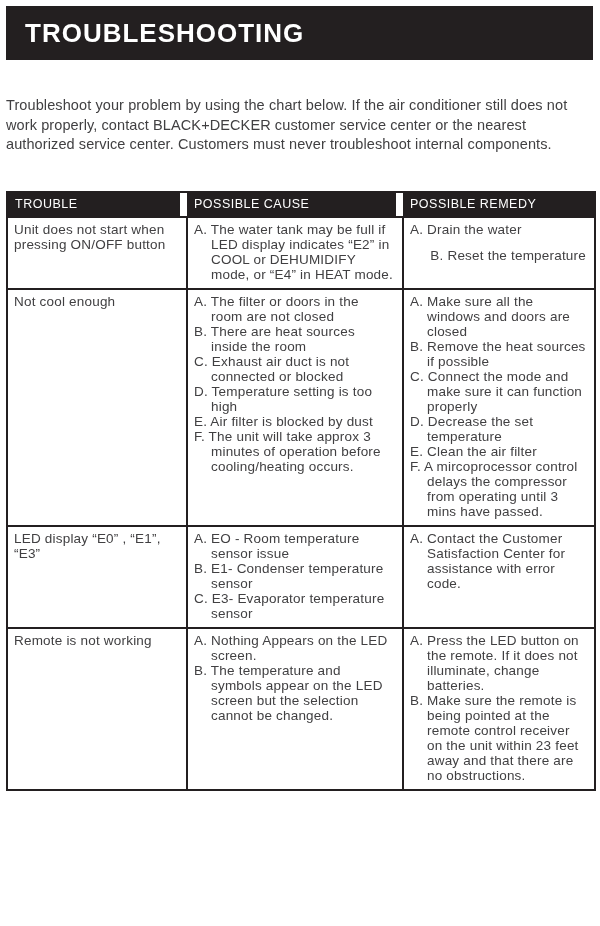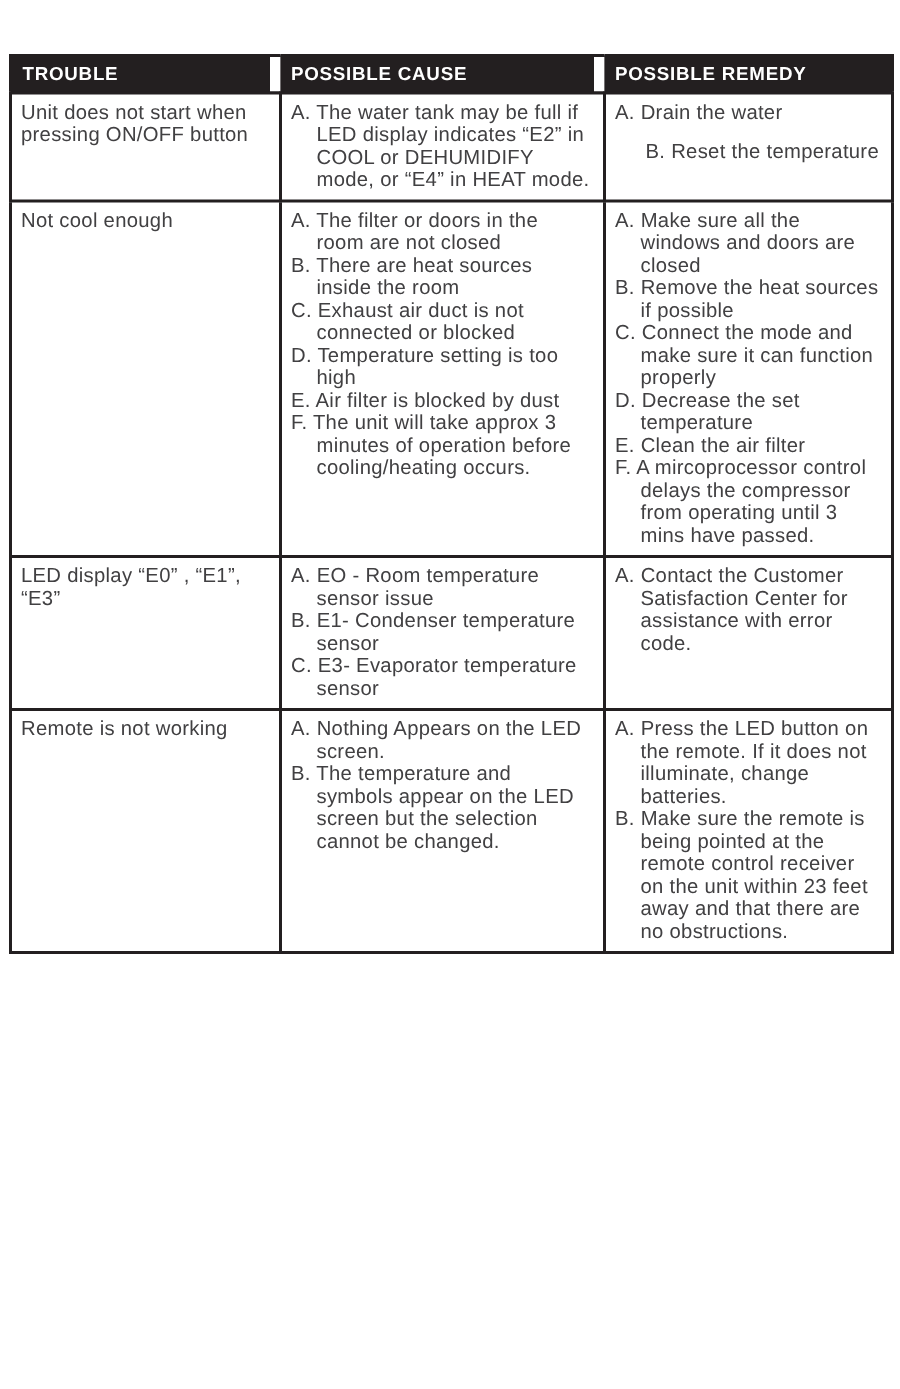--- a/index.html
+++ b/index.html
@@ -52,21 +52,21 @@
     border-collapse: collapse;
     table-layout: fixed;
     border: 2px solid var(--ink);
   }
   col.c1 { width: 180px; }
   col.c2 { width: 216px; }
   col.c3 { width: 192px; }
   th {
     background: var(--ink);
     color: var(--header-text);
-    font-weight: bold;
+    font-weight: normal;
     text-align: left;
     font-size: 12.5px;
     letter-spacing: 0.5px;
     padding: 4px 7px 5px 7px;
     line-height: 14px;
     border: 0;
   }
   th.gap-right {
     box-shadow: inset -7px 0 0 var(--paper);
   }
@@ -86,21 +86,25 @@
   .item.gap-above {
     margin-top: 11px;
     text-align: right;
   }
 </style>
 </head>
 <body>
 
 <div class="page">
 
+  <div class="title-bar">
+    <h1>TROUBLESHOOTING</h1>
+  </div>
 
+  <p class="intro">Troubleshoot your problem by using the chart below. If the air conditioner still does not work properly, contact BLACK+DECKER customer service center or the nearest authorized service center. Customers must never troubleshoot internal components.</p>
 
   <table class="ts-table">
     <colgroup>
       <col class="c1">
         <col class="c2">
         <col class="c3">
     </colgroup>
     <thead>
       <tr id="header-row">
           <th class="gap-right">TROUBLE</th>

